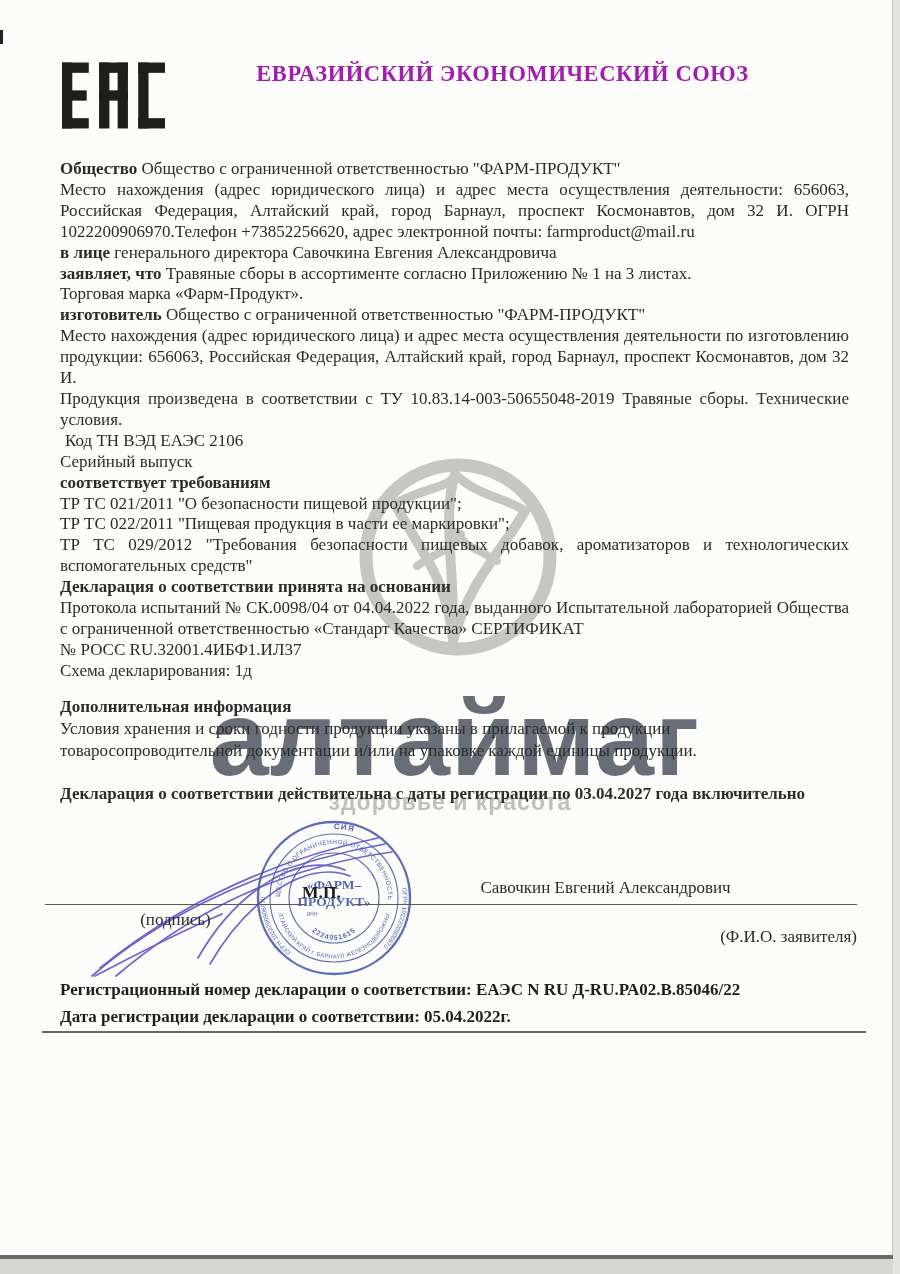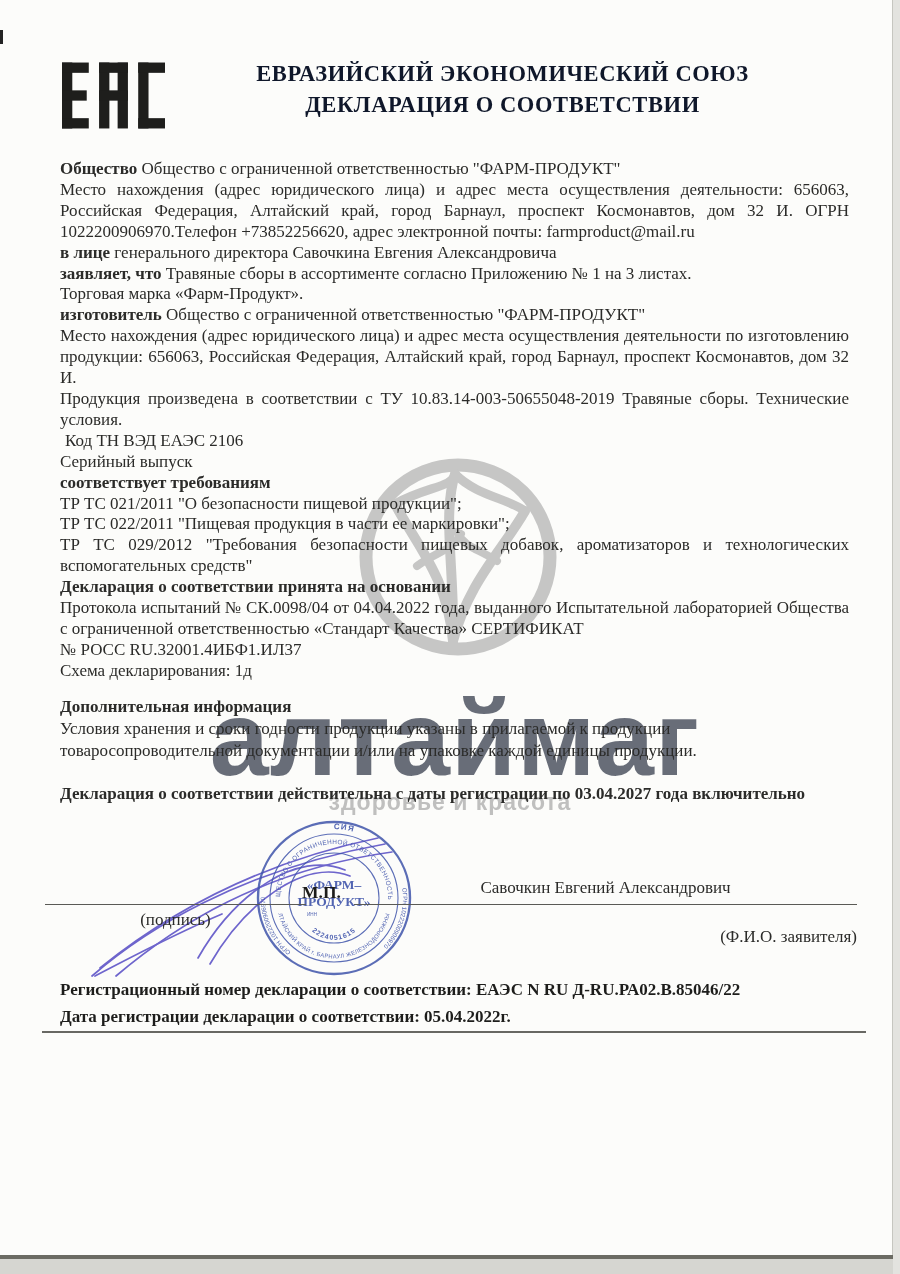--- a/index.html
+++ b/index.html
@@ -21,21 +21,21 @@
   }
   .wm-tagline{
     left:300px;top:789px;width:300px;text-align:center;
     font-family:"Liberation Sans", sans-serif;font-weight:bold;
     font-size:23px;letter-spacing:1px;color:#a8a8a8;opacity:.72;
   }
   .wm-logo{left:357px;top:456px;opacity:.55;}
   
   .eac-logo{position:absolute;left:62px;top:62px;z-index:1;}
   .titles{position:absolute;left:170px;top:58px;width:665px;text-align:center;z-index:1;}
-  .title-line{font-weight:bold;font-size:22.5px;line-height:31px;letter-spacing:.6px;color:#0f172a;}
+  .title-line{font-weight:bold;font-size:22.5px;line-height:31px;letter-spacing:.6px;color:#a21caf;}
   
   .doc-body{
     position:absolute;left:60px;top:159px;width:789px;z-index:1;
     font-size:17px;line-height:20.9px;text-align:justify;
   }
   .doc-body p{margin:0;}
   .doc-body b{font-weight:bold;}
   .indent1{padding-left:5px;}
   .nojust{text-align:left;}
   .gap-top{margin-top:15px !important;}
@@ -89,21 +89,20 @@
         <rect x="36" y="0" width="28" height="10"></rect>
           <rect x="36" y="27" width="28" height="10"></rect>
         <rect x="74" y="0" width="10" height="64"></rect>
           <rect x="74" y="0" width="26" height="10"></rect>
         <rect x="74" y="54" width="26" height="10"></rect>
       </g>
     </svg>
   </div>
   <div class="titles">
     <div class="title-line">ЕВРАЗИЙСКИЙ ЭКОНОМИЧЕСКИЙ СОЮЗ</div>
-    <div class="title-line">ДЕКЛАРАЦИЯ О СООТВЕТСТВИИ</div>
   </div>
 
   <div class="doc-body">
     <p><b>Общество</b><span> Общество с ограниченной ответственностью "ФАРМ-ПРОДУКТ"</span></p>
     <p>Место нахождения (адрес юридического лица) и адрес места осуществления деятельности: 656063, Российская Федерация, Алтайский край, город Барнаул, проспект Космонавтов, дом 32 И. ОГРН 1022200906970.Телефон +73852256620, адрес электронной почты: farmproduct@mail.ru</p>
     <p><b>в лице</b><span> генерального директора Савочкина Евгения Александровича</span></p>
     <p><b>заявляет, что</b><span> Травяные сборы в ассортименте согласно Приложению № 1 на 3 листах.</span></p>
     <p>Торговая марка «Фарм-Продукт».</p>
     <p><b>изготовитель</b><span> Общество с ограниченной ответственностью "ФАРМ-ПРОДУКТ"</span></p>
     <p>Место нахождения (адрес юридического лица) и адрес места осуществления деятельности по изготовлению продукции: 656063, Российская Федерация, Алтайский край, город Барнаул, проспект Космонавтов, дом 32 И.</p>

